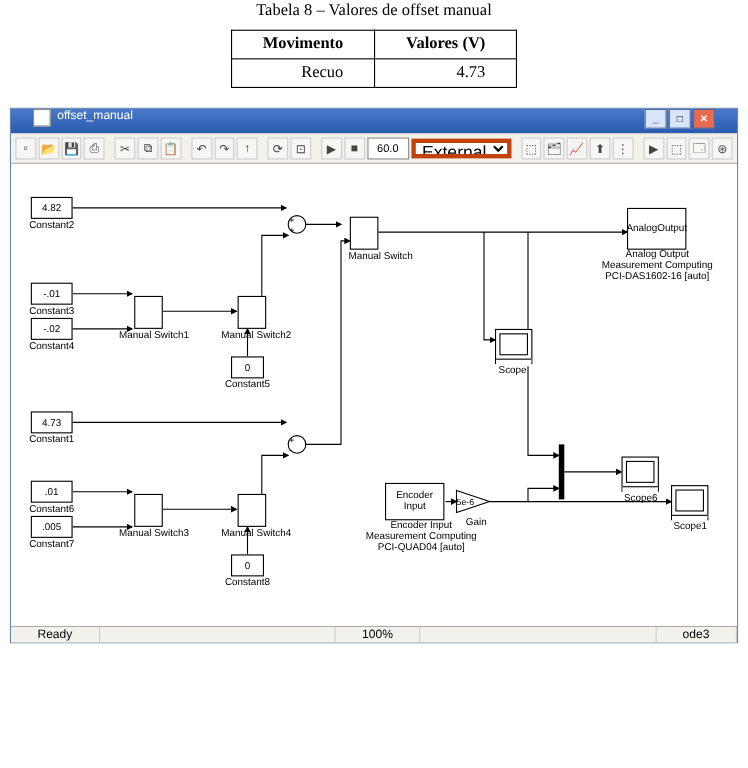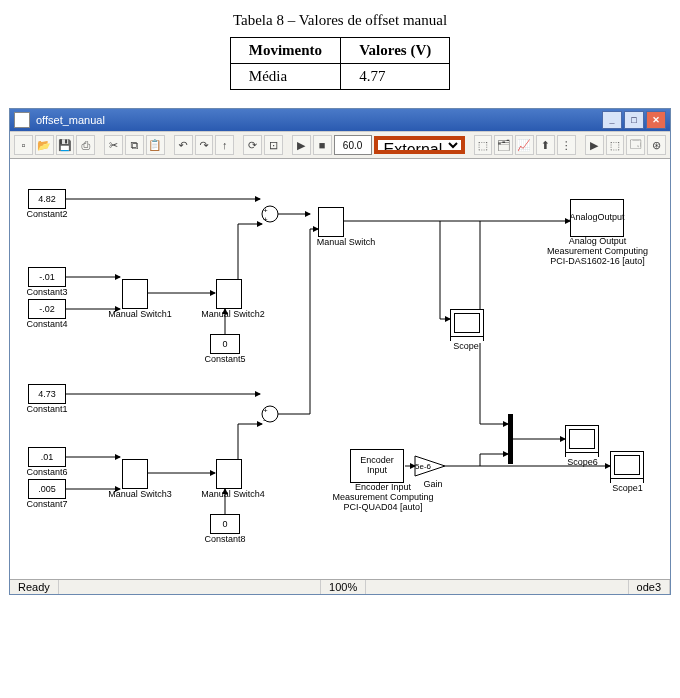--- a/index.html
+++ b/index.html
@@ -1,59 +1,59 @@
 <!DOCTYPE html>
 <html><head>
 <meta charset="utf-8">
 <style>
   body{margin:0;font-family:"Times New Roman",serif;background:#fff;color:#000;font-size:14px}
   .page{width:680px;margin:0 auto}
-  .caption{text-align:center;padding:12px 0 8px;font-size:15px}
+  .caption{text-align:center;padding:2px 0 8px;font-size:15px}
   table.data{border-collapse:collapse;margin:0 auto 18px}
-  table.data th,table.data td{border:1px solid #000;padding:4px 18px;text-align:left;font-size:15px}
+  table.data th,table.data td{border:1px solid #000;padding:4px 28px;text-align:right;font-size:15px}
   
   .win{border:1px solid #6b89b0;width:660px;margin:0 auto;font-family:Tahoma,Arial,sans-serif;font-size:11px;background:#eee}
-  .titlebar{height:22px;background:linear-gradient(#4a7ac8,#2a5ab0);display:flex;align-items:center;color:#fff;padding:0 4px}
+  .titlebar{height:22px;background:linear-gradient(#4a7ac8,#2a5ab0);display:flex;align-items:flex-start;color:#fff;padding:0 20px}
   .titlebar .icon{width:14px;height:14px;background:#fff;border:1px solid #888;margin-right:6px}
   .titlebar .spacer{flex:1}
   .wbtn{width:18px;height:16px;background:#d8e4f8;border:1px solid #4a6aa8;margin-left:2px;display:flex;align-items:center;justify-content:center;font-size:9px;color:#003;font-weight:bold}
   .wbtn.close{background:#e86a4f;color:#fff}
   .menubar{background:#f2f1ec;padding:2px 6px;display:flex;gap:10px}
   .menubar span u{text-decoration:underline}
   .toolbar{background:#f2f1ec;border-top:1px solid #ccc;border-bottom:1px solid #aaa;padding:3px 4px;display:flex;align-items:center;gap:2px;flex-wrap:nowrap}
   .tbtn{width:20px;height:18px;border:1px solid #ccc;background:#f6f6f2;display:flex;align-items:center;justify-content:center;font-size:11px;color:#444}
   .tsep{width:6px}
   .tinput{width:32px;height:16px;border:1px solid #888;background:#fff;font-size:10px;text-align:center}
   .tselect{height:18px;border:4px solid #c2410c;background:#fff;font-size:16px;padding:0 2px}
   .canvas{background:#fff;position:relative;height:420px;overflow:hidden}
   svg{position:absolute;top:0;left:0}
   .block{position:absolute;border:1px solid #000;background:#fff;font-size:9px;text-align:left;display:flex;align-items:center;justify-content:center}
   .lab{position:absolute;font-size:9px;font-family:Arial,sans-serif;text-align:center;color:#000}
   .scope{position:absolute;border:1px solid #000;background:#fff}
   .scope .screen{border:1px solid #000;margin:3px;height:18px;background:#fff}
   .scope .base{height:6px;border-top:1px solid #000;background:#fff}
   .statusbar{background:#f2f1ec;border-top:1px solid #aaa;display:flex;font-size:11px}
-  .statusbar .cell{border-right:1px solid #ccc;padding:1px 8px}
+  .statusbar .cell{border-right:1px solid #ccc;padding:1px 24px}
   .statusbar .grow{flex:1}
 </style>
 </head>
 <body>
 <div class="page">
 
 <div class="caption">Tabela 8 – Valores de offset manual</div>
 
 <table class="data">
   <tbody>
         <tr>
     <th>Movimento</th>
     <th>Valores (V)</th>
   </tr>
   <tr>
-          <td>Média</td>
-          <td>4.77</td>
+          <td>Recuo</td>
+          <td>4.73</td>
         </tr>
 </tbody>
     </table>
 
 <div class="win">
   <div class="titlebar">
     <div class="icon"></div>
     <span>offset_manual</span>
     <div class="spacer"></div>
     <div class="wbtn">_</div>

